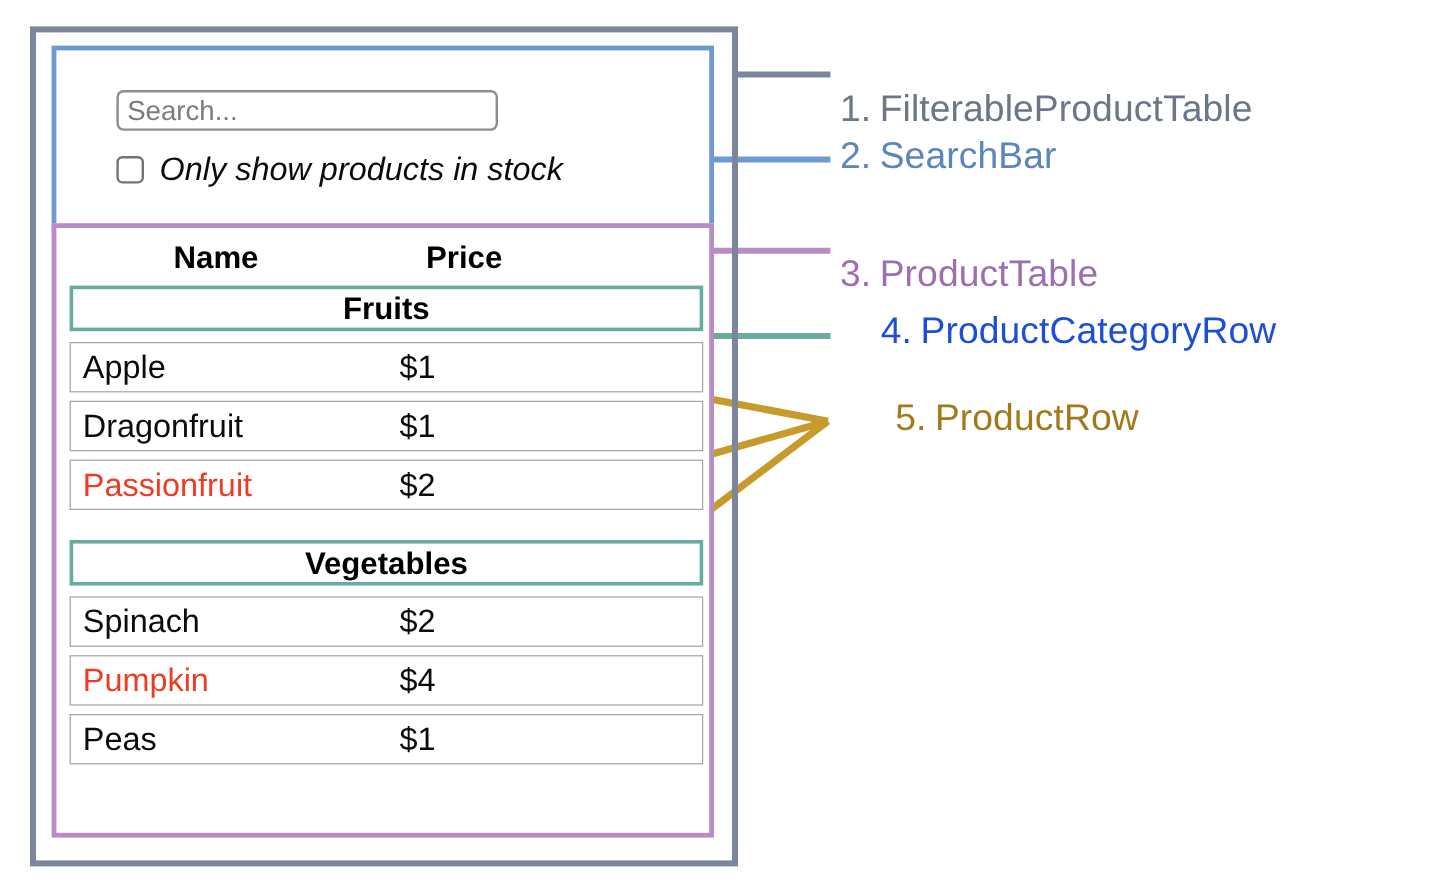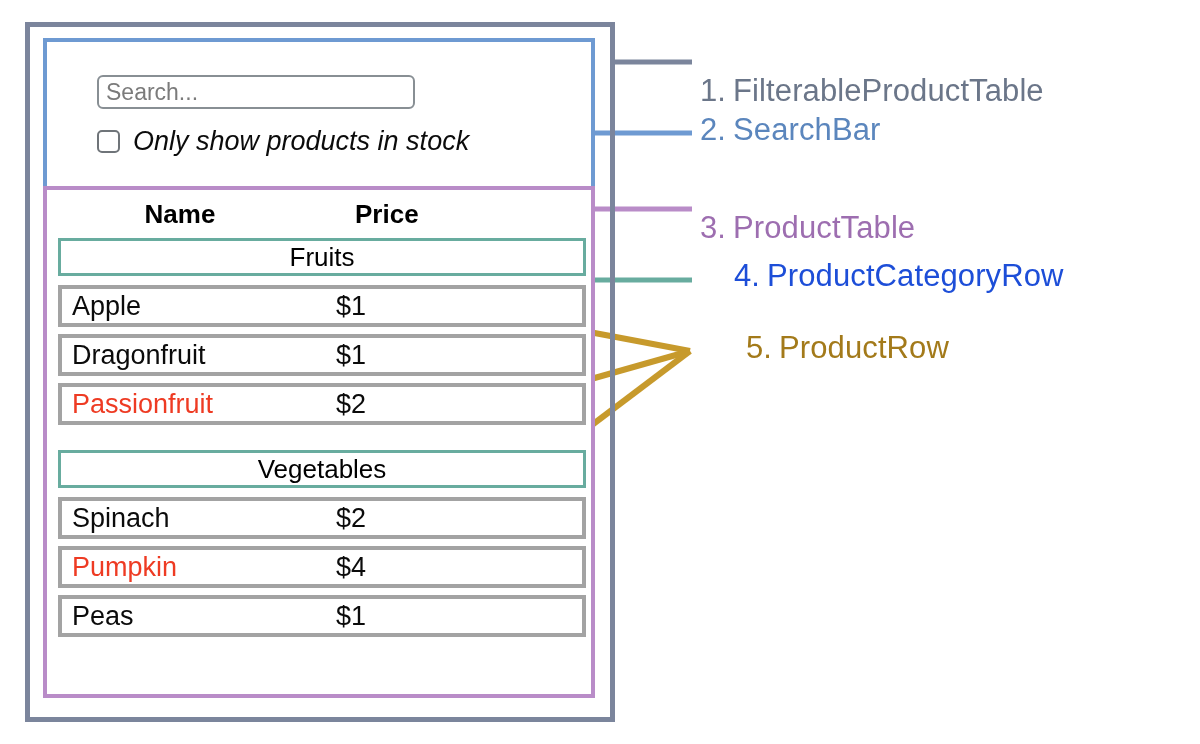--- a/index.html
+++ b/index.html
@@ -147,30 +147,30 @@
     height: 38px;
     margin-bottom: 9px;
     border: 3px solid #68ac9f;
     box-sizing: border-box;
     display: flex;
     align-items: center;
     justify-content: center;
     background: #fff;
   }
   .category-row .cat-label {
-    font-weight: normal;
+    font-weight: bold;
     font-size: 26px;
     color: #000;
   }
 
   
   .product-row {
     height: 42px;
     margin-bottom: 7px;
-    border: 4px solid #a3a3a3;
+    border: 1px solid #a3a3a3;
     box-sizing: border-box;
     display: flex;
     align-items: center;
     background: #fff;
   }
   .product-row .cell-name {
     width: 262px;
     box-sizing: border-box;
     padding-left: 10px;
     font-size: 27px;

